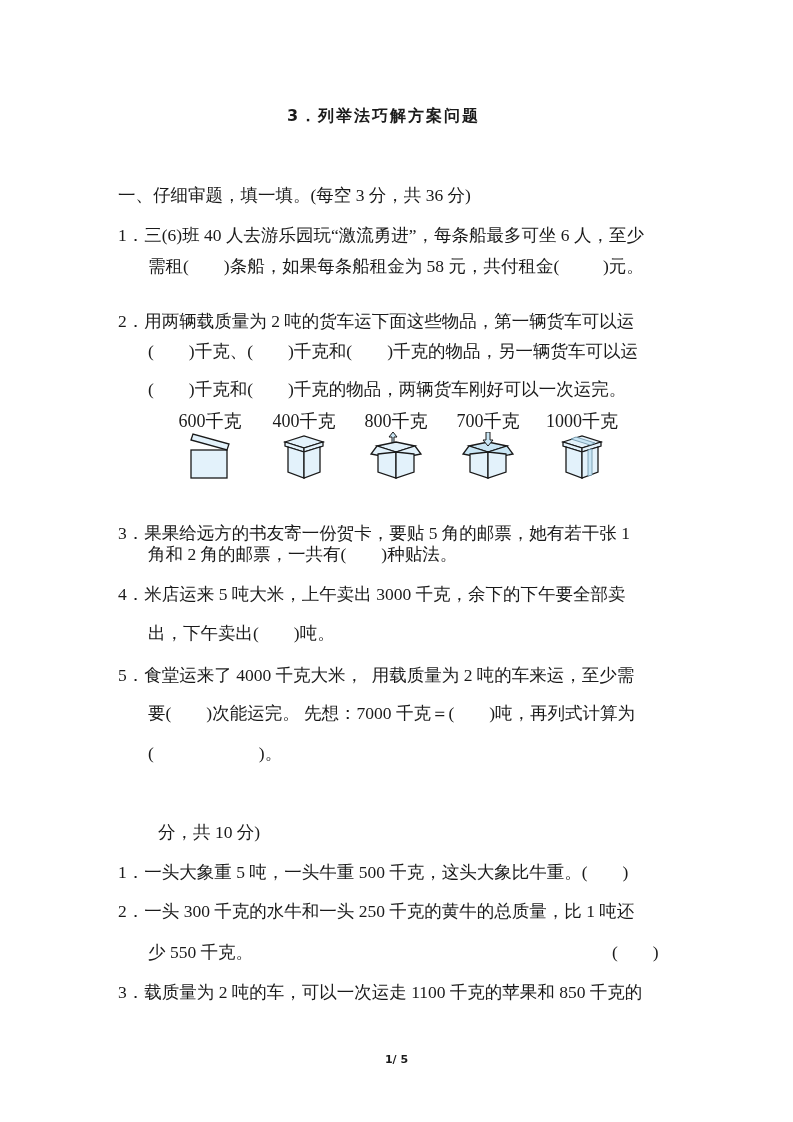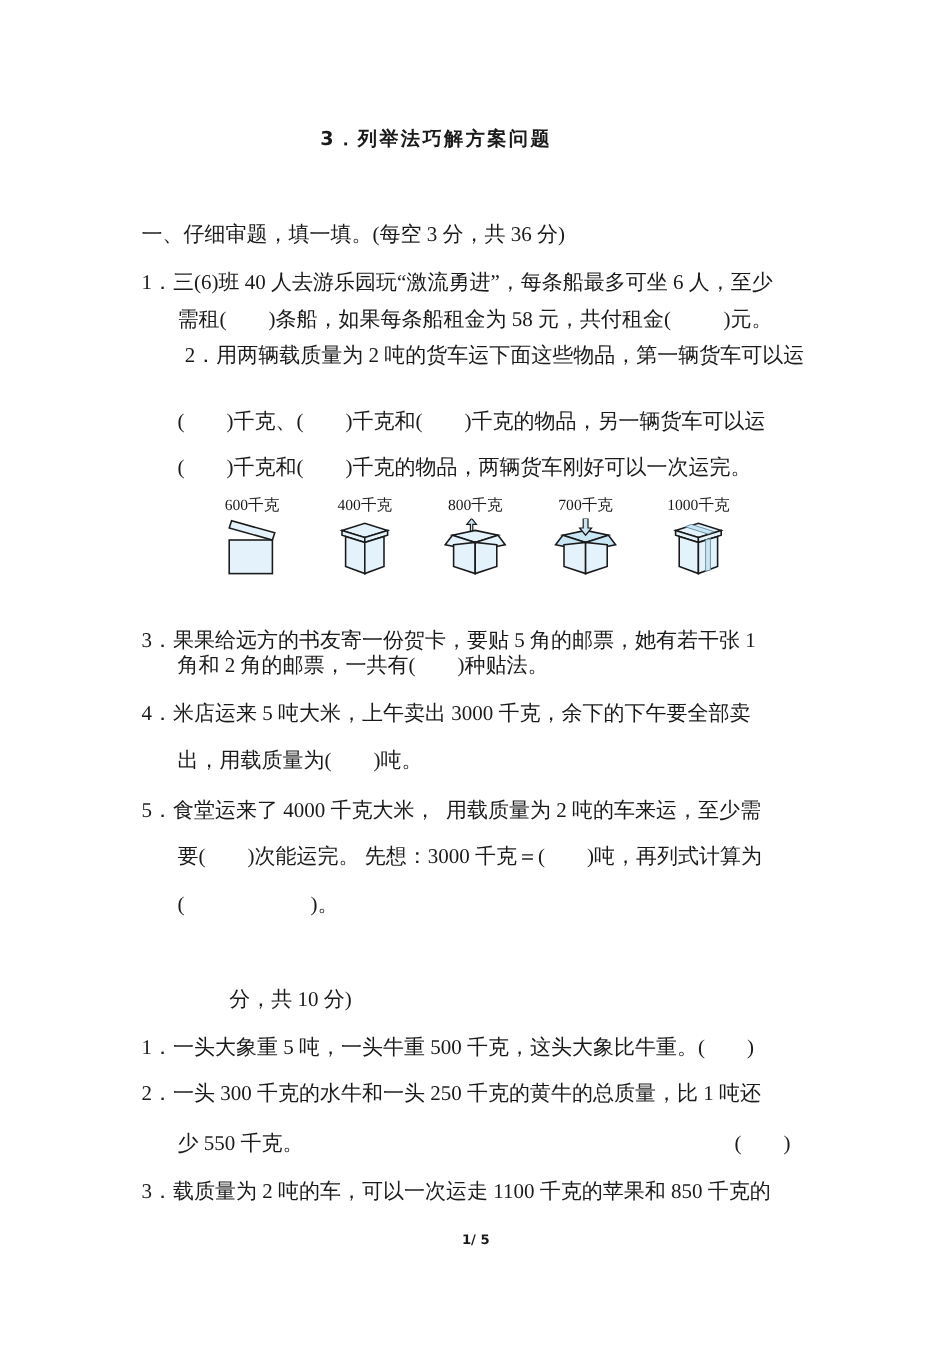--- a/index.html
+++ b/index.html
@@ -1,43 +1,43 @@
 <!DOCTYPE html>
 <html><head>
 <meta charset="utf-8">
 <style>
   html, body { margin: 0; padding: 0; background: #ffffff; }
   body { width: 793px; height: 1122px; position: relative; overflow: hidden;
          font-family: "Liberation Serif", "DejaVu Serif", serif; color: #1a1a1a; }
   .page { position: absolute; left: 0; top: 0; width: 793px; height: 1122px; }
   .title { position: absolute; top: 106px; left: 0; width: 727px; text-align: center;
-           font-family: "DejaVu Sans", sans-serif; font-weight: bold; font-size: 16px; letter-spacing: 2px; }
+           font-family: "DejaVu Sans", sans-serif; font-weight: bold; font-size: 16px; letter-spacing: 2px; padding-left: 20px; }
   .line { position: absolute; left: 118px; font-size: 17.5px; white-space: pre; line-height: 22px; }
   .indent { left: 148px; }
   .indent2 { left: 158px; }
   .boxes { position: absolute; top: 412px; left: 180px; width: 440px; height: 80px; }
   .box-item { position: absolute; top: 0; width: 80px; text-align: center; }
-  .box-label { font-size: 13px; display: block; height: 18px; line-height: 18px; white-space: nowrap; text-align: center; }
+  .box-label { font-size: 18px; display: block; height: 18px; line-height: 18px; white-space: nowrap; text-align: center; }
   .box-svg { display: block; margin: 2px auto 0; }
-  .pagenum { position: absolute; top: 1027px; left: 0; width: 793px; text-align: center;
+  .pagenum { position: absolute; top: 1053px; left: 0; width: 793px; text-align: center;
              font-family: "DejaVu Sans", sans-serif; font-size: 11px; font-weight: bold; }
 </style>
 </head>
 <body>
 
 <div class="page">
 
   <div class="title">3．列举法巧解方案问题</div>
 
   <div class="line" style="top:172px;margin-top:12px;">一、仔细审题，填一填。(每空 3 分，共 36 分)</div>
 
   <div class="line" style="top:208px;margin-top:16px;">1．三(6)班 40 人去游乐园玩“激流勇进”，每条船最多可坐 6 人，至少</div>
   <div class="line indent" style="top:255px;">需租(        )条船，如果每条船租金为 58 元，共付租金(          )元。</div>
 
-  <div class="line" style="top:285px;margin-left:36px;">2．用两辆载质量为 2 吨的货车运下面这些物品，第一辆货车可以运</div>
+  <div class="line" style="top:310px;">2．用两辆载质量为 2 吨的货车运下面这些物品，第一辆货车可以运</div>
   <div class="line indent" style="top:340px;">(        )千克、(        )千克和(        )千克的物品，另一辆货车可以运</div>
   <div class="line indent" style="top:378px;">(        )千克和(        )千克的物品，两辆货车刚好可以一次运完。</div>
 
   <div class="boxes">
 
     <div class="box-item" style="left:-10px;">
       <span class="box-label">600千克</span>
       <svg class="box-svg" width="50" height="48" viewBox="0 0 50 48">
         <rect x="6" y="18" width="36" height="28" fill="#e3f2fb" stroke="#1a1a1a" stroke-width="1.3"></rect>
         <polygon points="6,8 8,2 44,12 42,18" fill="#e3f2fb" stroke="#1a1a1a" stroke-width="1.3"></polygon>
@@ -90,27 +90,27 @@
         <polygon points="14,7 19,5 38,11 33,13" fill="#c9e6f5" stroke="#6a8fa3" stroke-width="0.8"></polygon>
         <polygon points="31,18 35,17 35,43 31,44" fill="#c9e6f5" stroke="#6a8fa3" stroke-width="0.8"></polygon>
       </svg>
     </div>
   </div>
 
   <div class="line" style="top:504px;margin-top:18px;">3．果果给远方的书友寄一份贺卡，要贴 5 角的邮票，她有若干张 1</div>
   <div class="line indent" style="top:543px;">角和 2 角的邮票，一共有(        )种贴法。</div>
 
   <div class="line" style="top:583px;">4．米店运来 5 吨大米，上午卖出 3000 千克，余下的下午要全部卖</div>
-  <div class="line indent" style="top:622px;">出，用载质量为(        )吨。</div>
+  <div class="line indent" style="top:622px;">出，下午卖出(        )吨。</div>
 
   <div class="line" style="top:664px;">5．食堂运来了 4000 千克大米，  用载质量为 2 吨的车来运，至少需</div>
-  <div class="line indent" style="top:702px;">要(        )次能运完。 先想：3000 千克＝(        )吨，再列式计算为</div>
+  <div class="line indent" style="top:702px;">要(        )次能运完。 先想：7000 千克＝(        )吨，再列式计算为</div>
   <div class="line indent" style="top:742px;">(                        )。</div>
 
-  <div class="line indent2" style="top:821px;margin-left:33px;">分，共 10 分)</div>
+  <div class="line indent2" style="top:821px;">分，共 10 分)</div>
 
   <div class="line" style="top:861px;">1．一头大象重 5 吨，一头牛重 500 千克，这头大象比牛重。(        )</div>
 
   <div class="line" style="top:900px;">2．一头 300 千克的水牛和一头 250 千克的黄牛的总质量，比 1 吨还</div>
   <div class="line indent" style="top:941px;">少 550 千克。</div>
   <div class="line" style="top:941px; left:612px;">(        )</div>
 
   <div class="line" style="top:981px;">3．载质量为 2 吨的车，可以一次运走 1100 千克的苹果和 850 千克的</div>
 
   <div class="pagenum">1/ 5</div>

